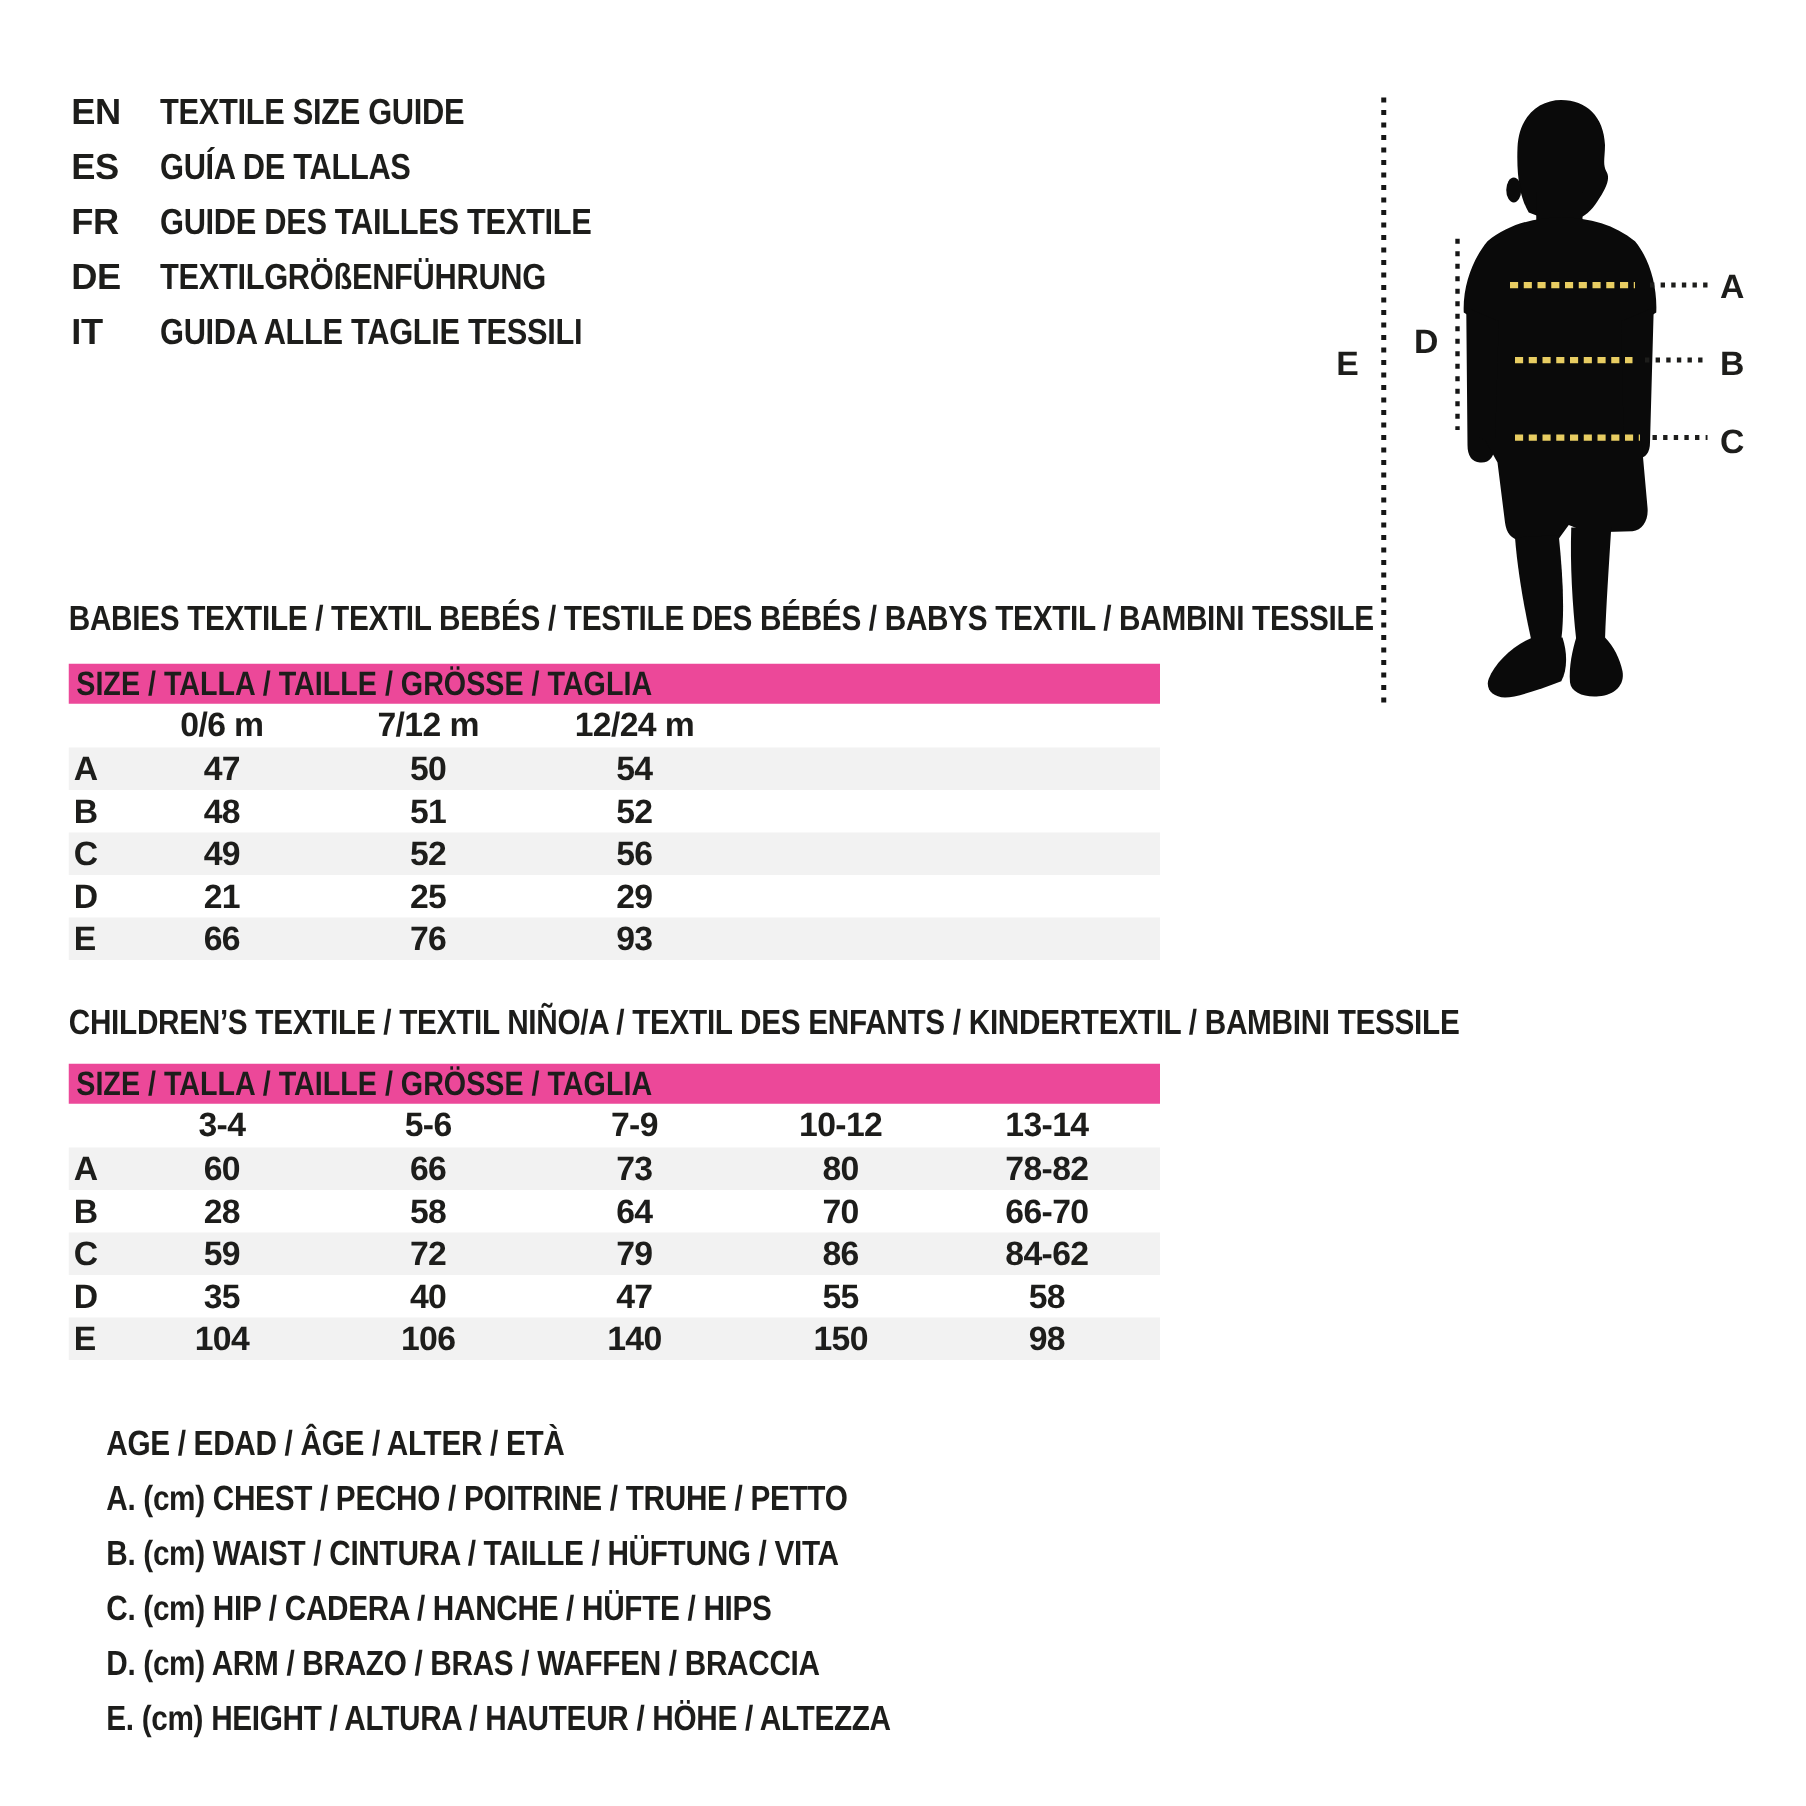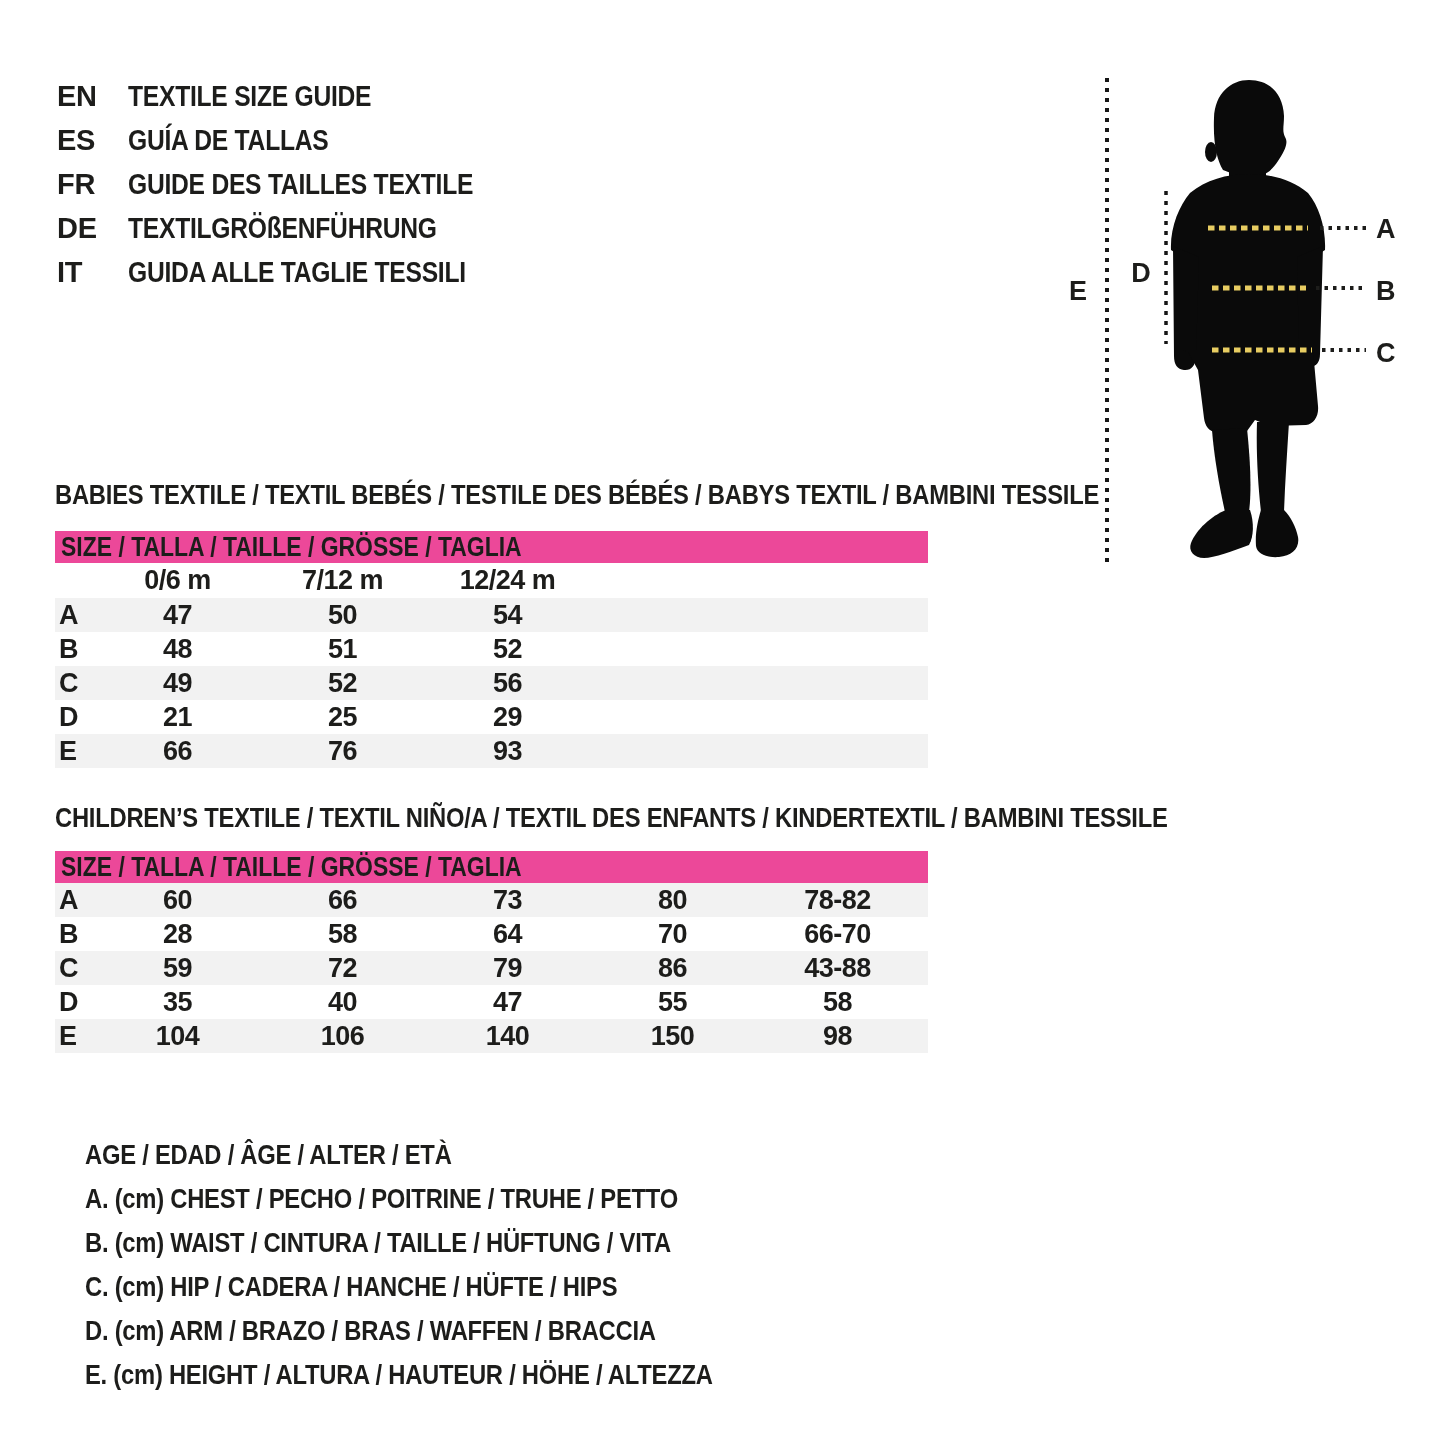--- a/index.html
+++ b/index.html
@@ -4,21 +4,21 @@
 <style>
   html,body { margin:0; padding:0; }
   body {
     width:1445px; height:1445px; background:#ffffff; position:relative; overflow:hidden;
     font-family:"Liberation Sans","DejaVu Sans",sans-serif; font-weight:700; color:#1d1d1b;
   }
   .cx { display:inline-block; transform:scaleX(0.85); transform-origin:0 50%; white-space:nowrap; }
 
   
   #lang-block { position:absolute; left:57px; top:74px; }
-  .lang-row { display:flex; height:44px; align-items:center; font-size:29px; letter-spacing:-0.3px; }
+  .lang-row { display:flex; height:44px; font-size:29px; letter-spacing:-0.3px; }
   .lang-code { width:71px; flex:0 0 71px; }
 
   
   .section-title { position:absolute; left:55px; font-size:28px; height:28px; line-height:28px; letter-spacing:-0.3px; }
   #babies-title { top:481px; }
   #children-title { top:804px; }
 
   
   .sizetable { position:absolute; left:55px; width:873px; }
   #babies-table { top:531px; }
@@ -149,20 +149,28 @@
       <div class="tcell">76</div>
       <div class="tcell">93</div>
       <div class="tcell"></div>
       <div class="tcell"></div>
     </div>
   </div>
 
 <div id="children-title" class="section-title"><span class="cx">CHILDREN’S TEXTILE / TEXTIL NIÑO/A / TEXTIL DES ENFANTS / KINDERTEXTIL / BAMBINI TESSILE</span></div>
 <div id="children-table" class="sizetable">
     <div class="tbar"><span class="cx">SIZE / TALLA / TAILLE / GRÖSSE / TAGLIA</span></div>
+    <div class="trow colhead">
+      <div class="rlabel"></div>
+      <div class="tcell">3-4</div>
+      <div class="tcell">5-6</div>
+      <div class="tcell">7-9</div>
+      <div class="tcell">10-12</div>
+      <div class="tcell">13-14</div>
+    </div>
     <div class="trow stripe">
       <div class="rlabel">A</div>
       <div class="tcell">60</div>
       <div class="tcell">66</div>
       <div class="tcell">73</div>
       <div class="tcell">80</div>
       <div class="tcell">78-82</div>
     </div>
     <div class="trow">
       <div class="rlabel">B</div>
@@ -171,21 +179,21 @@
       <div class="tcell">64</div>
       <div class="tcell">70</div>
       <div class="tcell">66-70</div>
     </div>
     <div class="trow stripe">
       <div class="rlabel">C</div>
       <div class="tcell">59</div>
       <div class="tcell">72</div>
       <div class="tcell">79</div>
       <div class="tcell">86</div>
-      <div class="tcell">43-88</div>
+      <div class="tcell">84-62</div>
     </div>
     <div class="trow">
       <div class="rlabel">D</div>
       <div class="tcell">35</div>
       <div class="tcell">40</div>
       <div class="tcell">47</div>
       <div class="tcell">55</div>
       <div class="tcell">58</div>
     </div>
     <div class="trow stripe">

